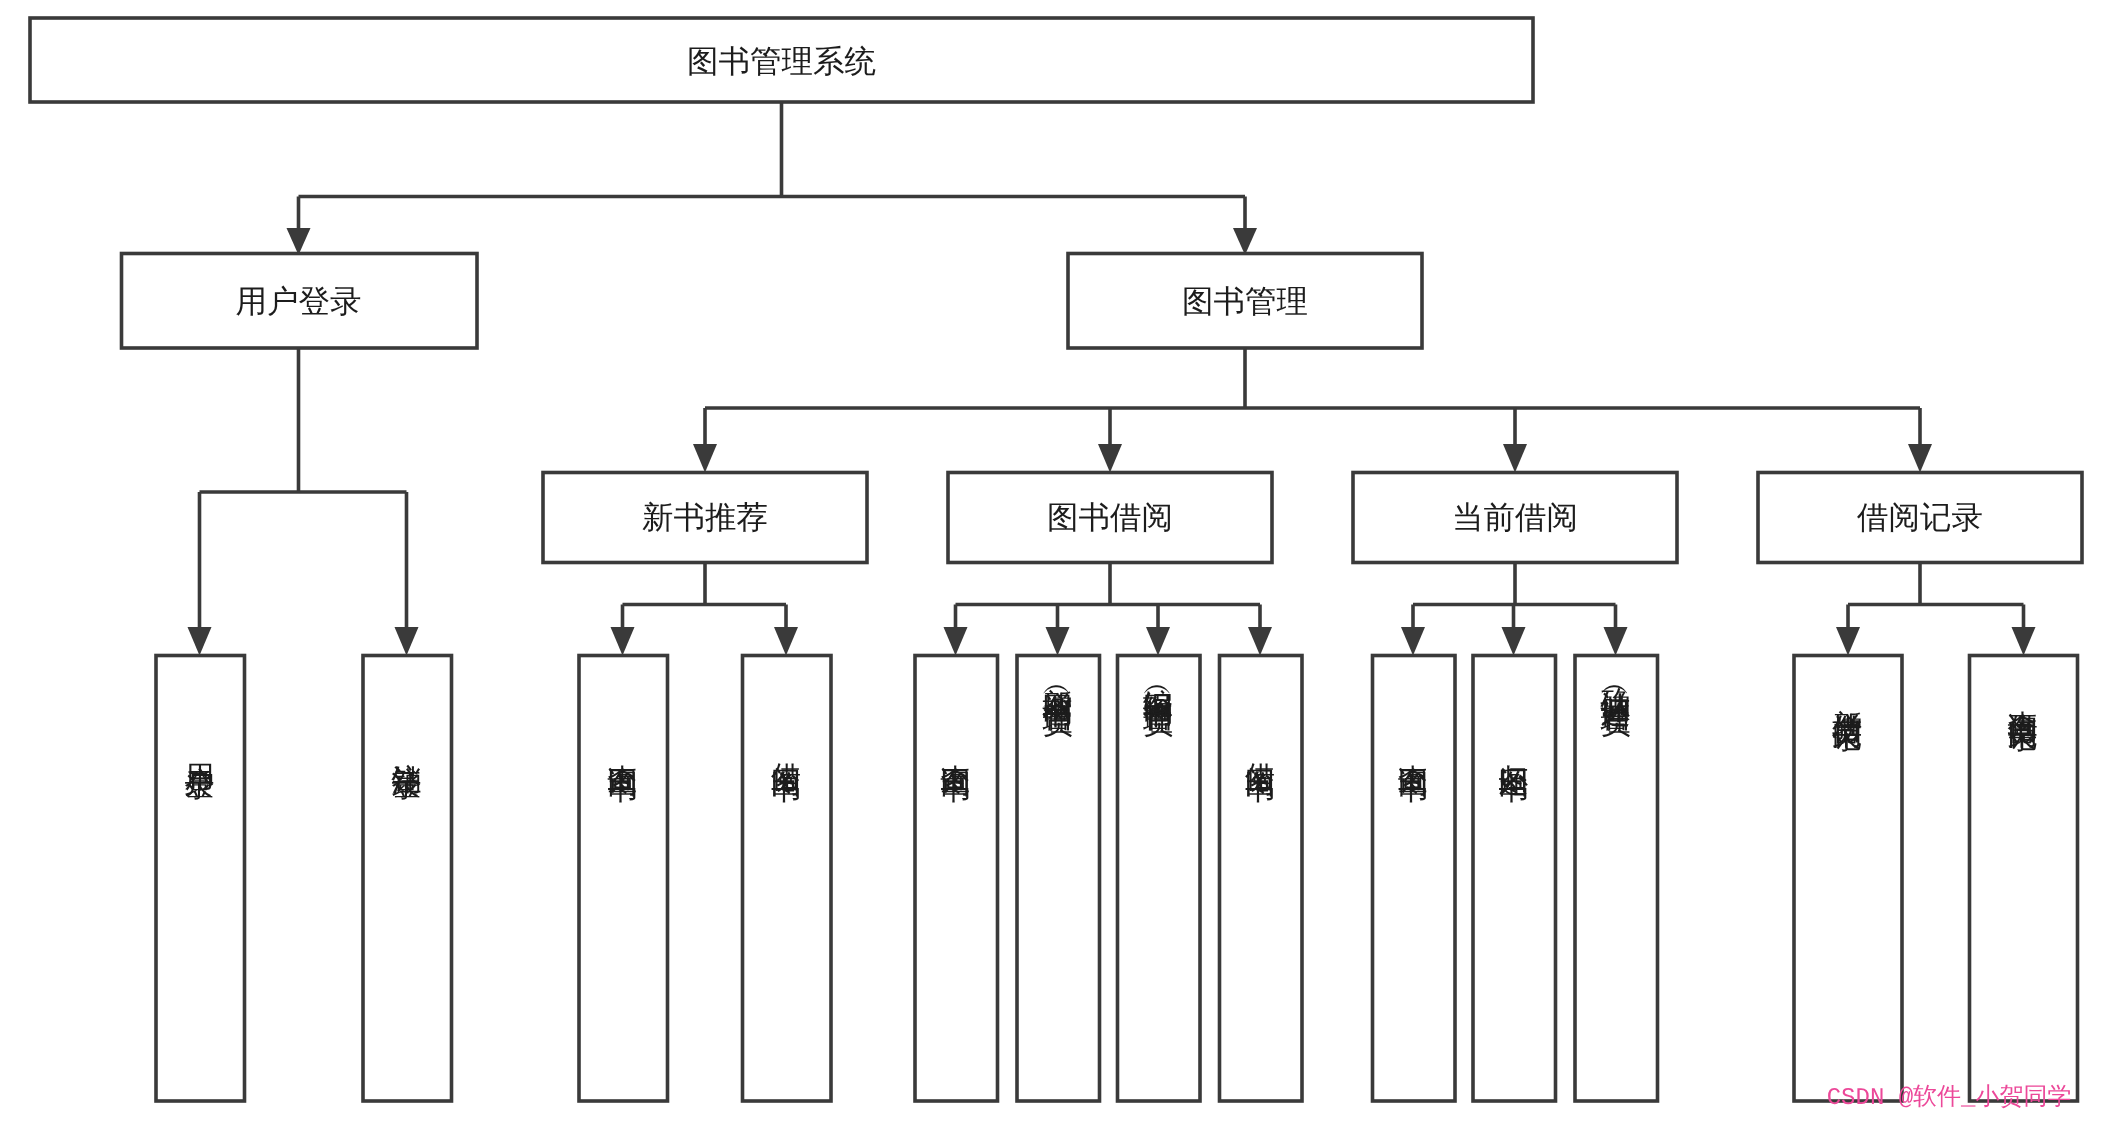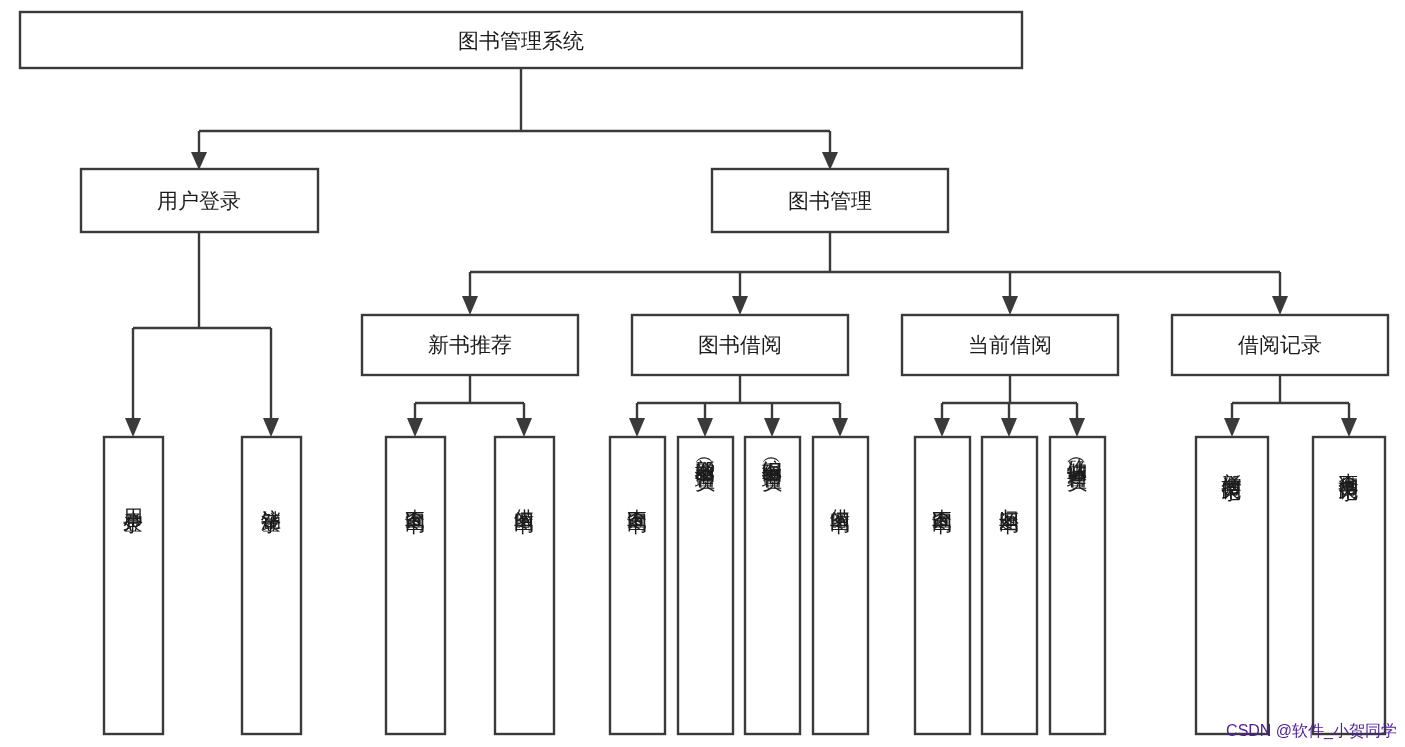--- a/index.html
+++ b/index.html
@@ -59,25 +59,25 @@
     stroke: #3a3a3a;
     stroke-width: 2.4;
     fill: none;
   }
   .arrow-head {
     fill: #3a3a3a;
     stroke: none;
   }
   .watermark {
     position: absolute;
-    right: 8px;
+    right: 24px;
     bottom: 5px;
-    font-family: Liberation Sans, sans-serif;
+    font-family: Liberation Mono, monospace;
     font-size: 16px;
-    color: #4c1d95;
+    color: #ec4899;
     white-space: nowrap;
     pointer-events: none;
   }
 </style>
 </head>
 <body>
 
 <div id="diagram-root">
 
   <svg class="diagram-canvas" viewBox="0 0 1405 747">

